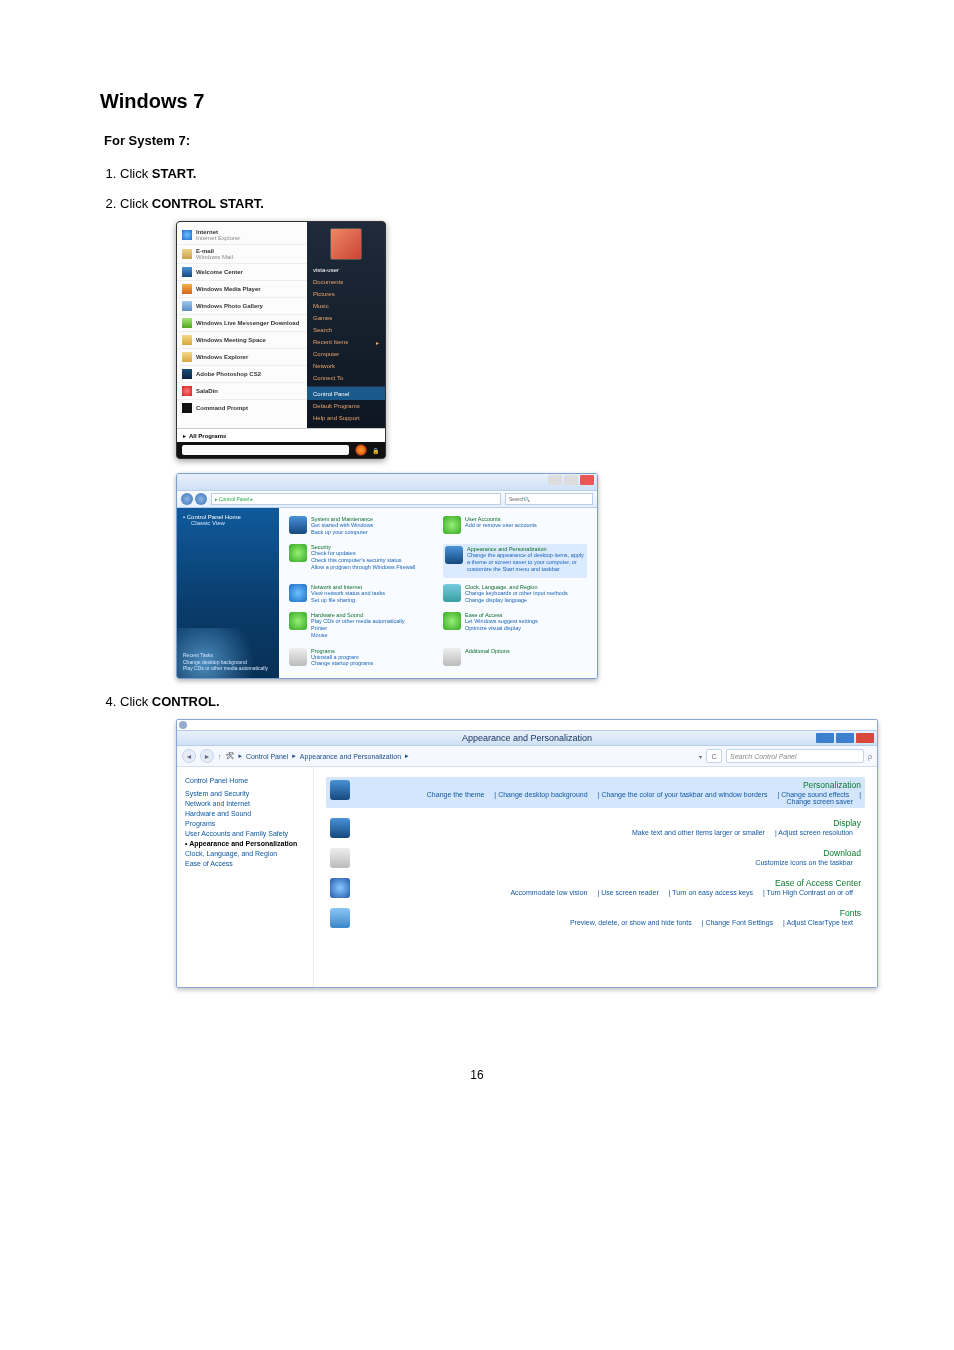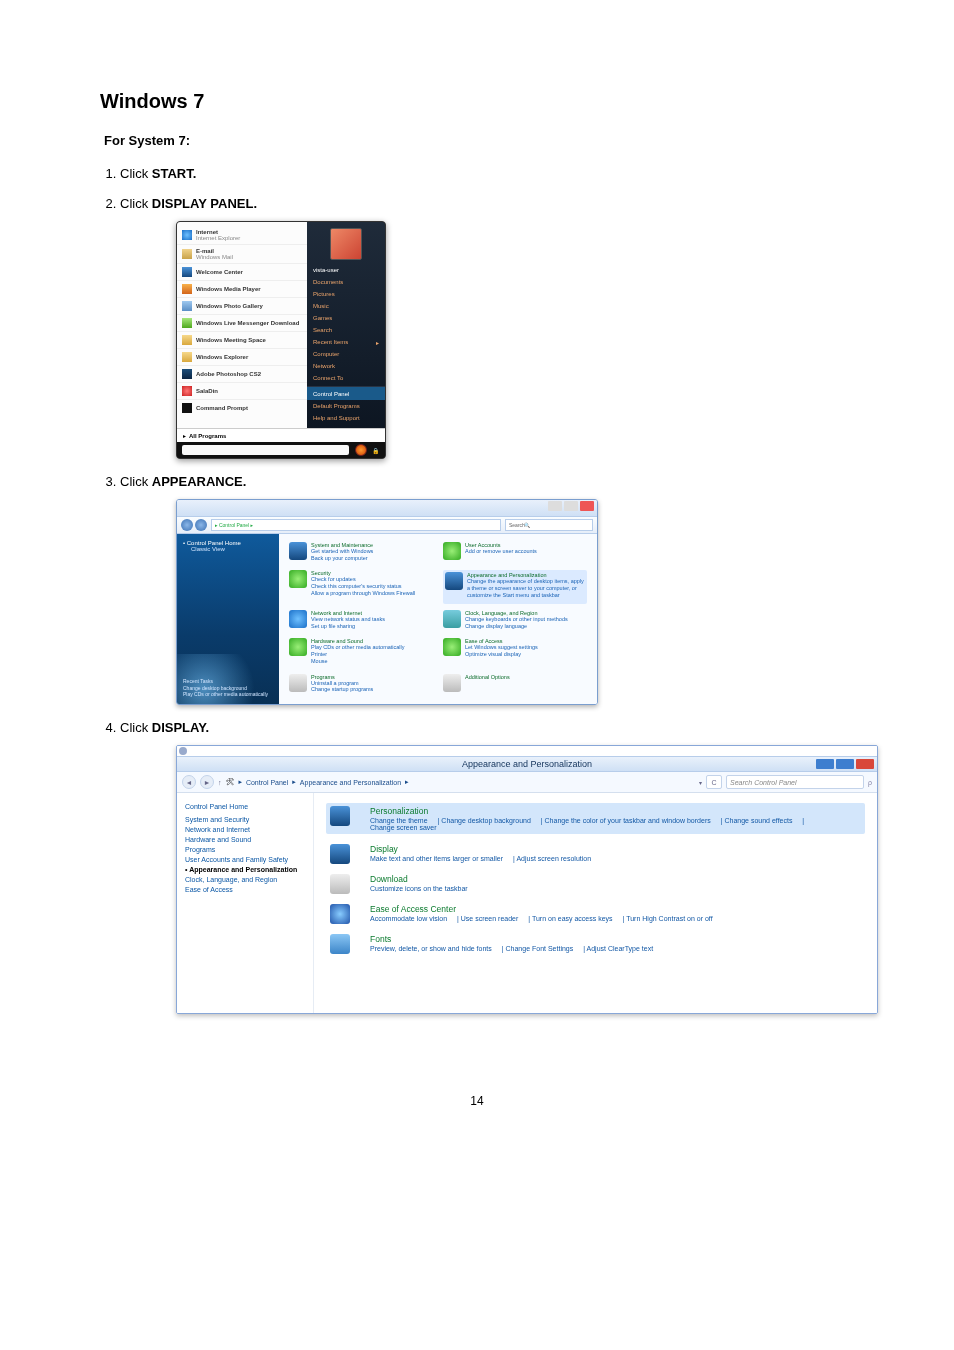--- a/index.html
+++ b/index.html
@@ -242,21 +242,21 @@
     width:120px;
     padding:10px 8px;
     border-right:1px solid #e6ecf4;
     font-size:7px;color:#0b57a5;
   }
   .ap-side .hdr { color:#0b57a5; margin-bottom:6px; }
   .ap-side .lnk { margin:3px 0; cursor:pointer; }
   .ap-side .lnk.cur { font-weight:bold; color:#000; }
   .ap-side .bullet::before { content:"• "; color:#000; }
   .ap-main { flex:1; padding:10px 16px; }
-  .ap-group { display:flex; gap:20px; margin-bottom:10px; }
+  .ap-group { display:flex; gap:20px; margin-bottom:10px;text-align:right; }
   .ap-group .gi {
     width:20px;height:20px;background:#ddd;border-radius:3px;
     display:flex;align-items:center;justify-content:center;font-size:12px;
   }
   .ap-group .gt { flex:1; }
   .ap-group .gt .gh { color:#0b7a2e; font-size:8.5px; margin-bottom:1px; }
   .ap-group .gt .gl { color:#1358a5; font-size:7px; }
   .ap-group .gt .gl span { margin-right:8px; white-space:nowrap; }
   .ap-group.hl { background:#d3e6fb; padding:3px 4px; border-radius:2px; margin-left:-4px; margin-right:-4px; }
 
@@ -285,21 +285,21 @@
   <h2 class="title">Windows 7</h2>
   <div class="subheading">For System 7:</div>
 
   <ol class="steps" start="1">
     <li>
       <span>Click </span>
       <span class="step-bold">START.</span>
     </li>
     <li>
       <span>Click </span>
-      <span class="step-bold">DISPLAY PANEL.</span>
+      <span class="step-bold">CONTROL START.</span>
     </li>
   </ol>
 
   <div class="screenshot">
     <div class="startmenu">
       <div class="sm-body">
         <div class="sm-left" id="sm-left">
             <div class="sm-item">
               <span class="sm-icon c-globe"></span>
               <span><b>Internet</b><br><span style="color:#888">Internet Explorer</span></span>
@@ -369,26 +369,20 @@
         <b>All Programs</b>
       </div>
       <div class="sm-footer">
         <div class="sm-search" title="Start Search"></div>
         <div class="sm-power"></div>
         <span style="color:#9ab;">🔒</span>
       </div>
     </div>
   </div>
 
-  <ol class="steps" start="3">
-    <li>
-      <span>Click </span>
-      <span class="step-bold">APPEARANCE.</span>
-    </li>
-  </ol>
 
   <div class="screenshot">
     <div class="cpanel">
       <div class="cp-titlebar">
         <div class="tb-btn min"></div>
         <div class="tb-btn max"></div>
         <div class="tb-btn"></div>
       </div>
       <div class="cp-addr">
         <div class="cp-nav">
@@ -510,21 +504,21 @@
               </div>
             </div>
           </div>
       </div>
     </div>
   </div>
 
   <ol class="steps" start="4">
     <li>
       <span>Click </span>
-      <span class="step-bold">DISPLAY.</span>
+      <span class="step-bold">CONTROL.</span>
     </li>
   </ol>
 
   <div class="screenshot">
     <div class="apwin">
       <div class="ap-top">
         <div class="ap-top-left">
           <div class="dot"></div>
         </div>
       </div>
@@ -602,14 +596,14 @@
               <div class="gt">
                 <div class="gh">Fonts</div>
                 <div class="gl"><span>Preview, delete, or show and hide fonts</span> | <span>Change Font Settings</span> | <span>Adjust ClearType text</span></div>
               </div>
             </div>
           </div>
       </div>
     </div>
   </div>
 
-  <div class="page-num">14</div>
+  <div class="page-num">16</div>
 </div>
 
 </body></html>

